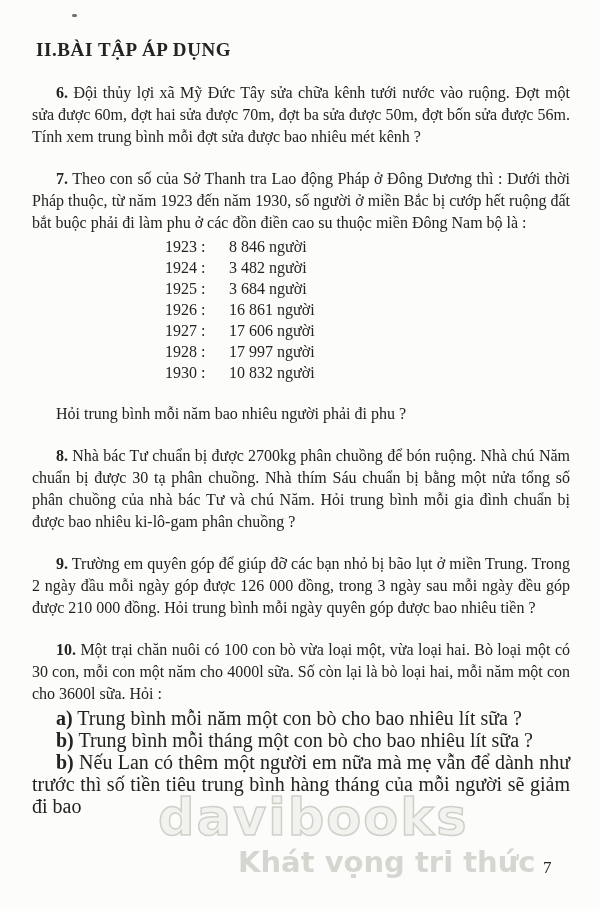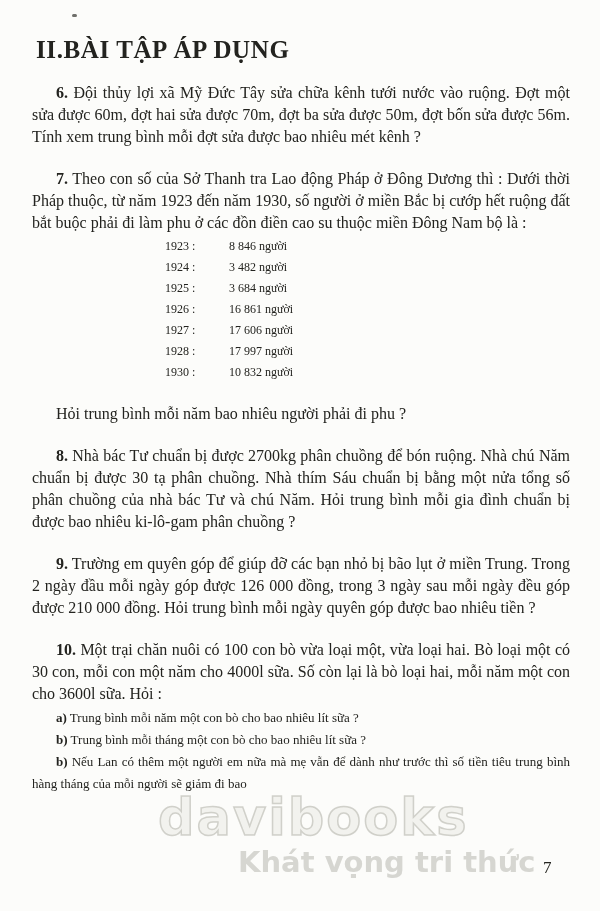--- a/index.html
+++ b/index.html
@@ -12,44 +12,44 @@
     color: #23231f;
     overflow: hidden;
     box-sizing: border-box;
     padding: 38px 30px 0 32px;
   }
   .speck {
     position: absolute; left: 72px; top: 14px;
     width: 5px; height: 3px; background: #6f6f6a; border-radius: 2px;
   }
   h2.section-heading {
-    font-size: 25px; line-height: 24px;
+    font-size: 19px; line-height: 24px;
     margin: 0 0 6px 4px;
     letter-spacing: 0.6px;
     font-weight: bold;
   }
   p.para {
     margin: 20px 0 2px 0;
     font-size: 16px;
     line-height: 22px;
     text-align: justify;
     text-indent: 24px;
   }
   .num { font-weight: bold; }
   .year-table {
     margin: 2px 0 4px 133px;
-    font-size: 12px;
+    font-size: 16px;
     line-height: 21px;
   }
   .yrow { display: flex; }
   .yr { width: 64px; }
   .val { }
   p.sub {
     margin: 0 0;
-    font-size: 13px;
+    font-size: 20px;
     line-height: 22px;
     text-align: justify;
     text-indent: 24px;
   }
   .sub-label { font-weight: bold; }
   .fade-overlay {
     position: absolute; left: 140px; top: 792px;
     width: 410px; height: 86px;
     background: radial-gradient(ellipse at center, rgba(252,252,250,0.8) 0%, rgba(252,252,250,0) 72%);
     z-index: 2; pointer-events: none;

